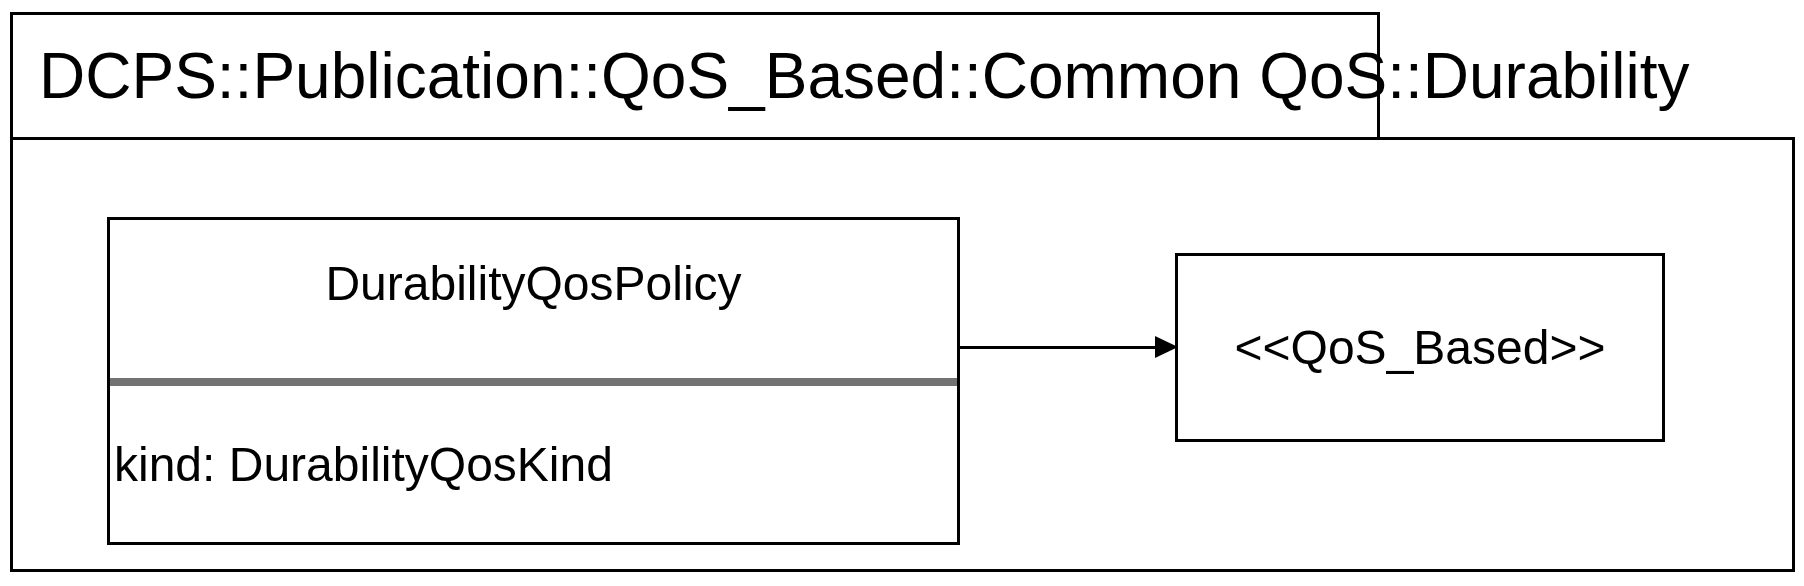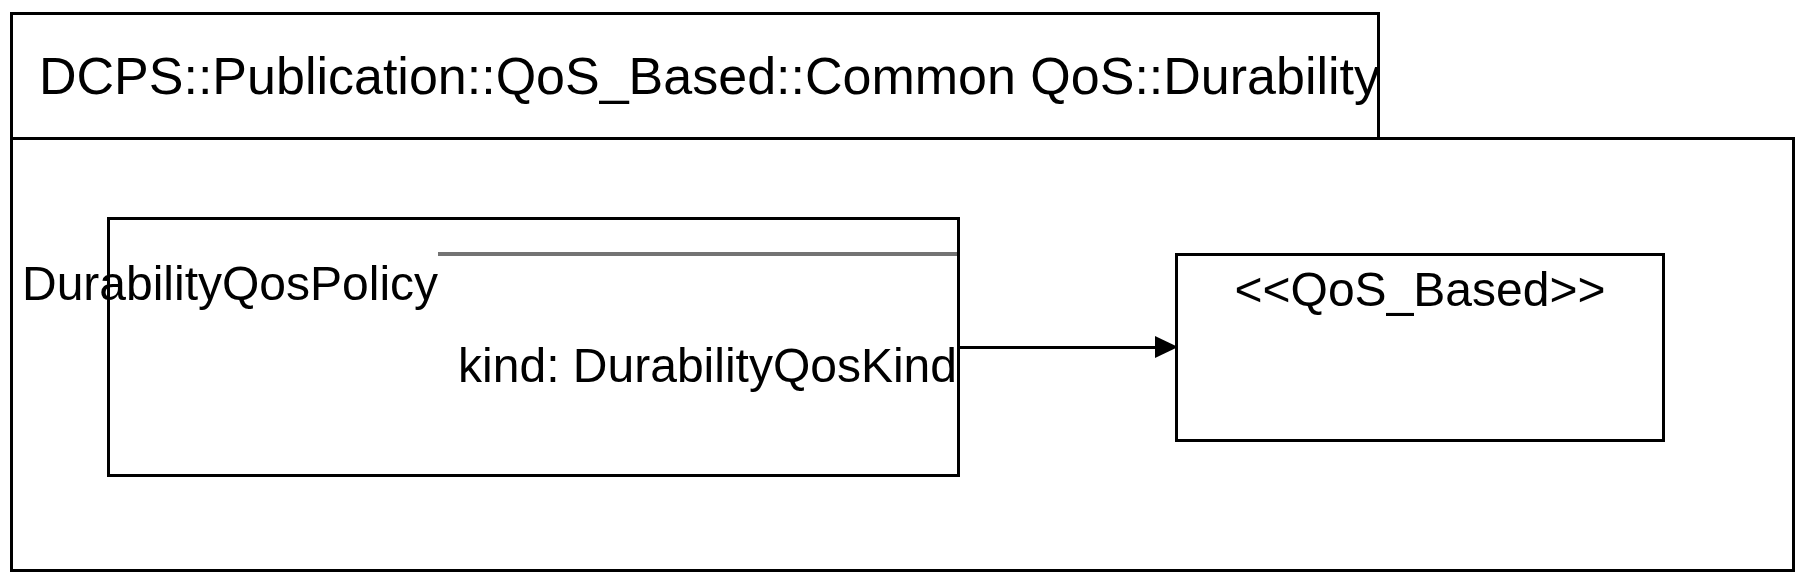--- a/index.html
+++ b/index.html
@@ -36,55 +36,54 @@
     left: 10px;
     top: 12px;
     width: 1370px;
     height: 128px;
     border: 3px solid #000000;
     box-sizing: border-box;
     background: #ffffff;
     display: flex;
     align-items: center;
     padding-left: 26px;
-    font-size: 52px;
+    font-size: 64px;
     white-space: nowrap;
     z-index: 2;
   }
 
   
   .class-box {
     position: absolute;
     left: 107px;
     top: 217px;
     width: 853px;
-    height: 260px;
+    height: 328px;
     border: 3px solid #000000;
     box-sizing: border-box;
     background: #ffffff;
     display: flex;
-    flex-direction: row;
+    flex-direction: column;
     z-index: 3;
-    justify-content: flex-end;
   }
   .class-name-compartment {
     height: 126px;
     flex: 0 0 126px;
     display: flex;
     align-items: center;
     justify-content: center;
     font-size: 48px;
     white-space: nowrap;
   }
   .class-attr-compartment {
     flex: 1 1 auto;
-    border-top: 4px solid #737373;
+    border-top: 8px solid #737373;
     display: flex;
     align-items: center;
-    padding-left: 20px;
+    padding-left: 4px;
     font-size: 48px;
     white-space: nowrap;
     margin-top: 32px;
   }
 
   
   .assoc-line {
     position: absolute;
     left: 958px;
     top: 346px;
@@ -111,21 +110,21 @@
     left: 1175px;
     top: 253px;
     width: 490px;
     height: 189px;
     border: 3px solid #000000;
     box-sizing: border-box;
     background: #ffffff;
     display: flex;
     flex-direction: column;
     align-items: center;
-    justify-content: flex-start;
+    justify-content: center;
     font-size: 48px;
     line-height: 1.4;
     text-align: center;
     white-space: nowrap;
     z-index: 3;
   }
   .target-name {
     font-style: italic;
   }
 </style>

